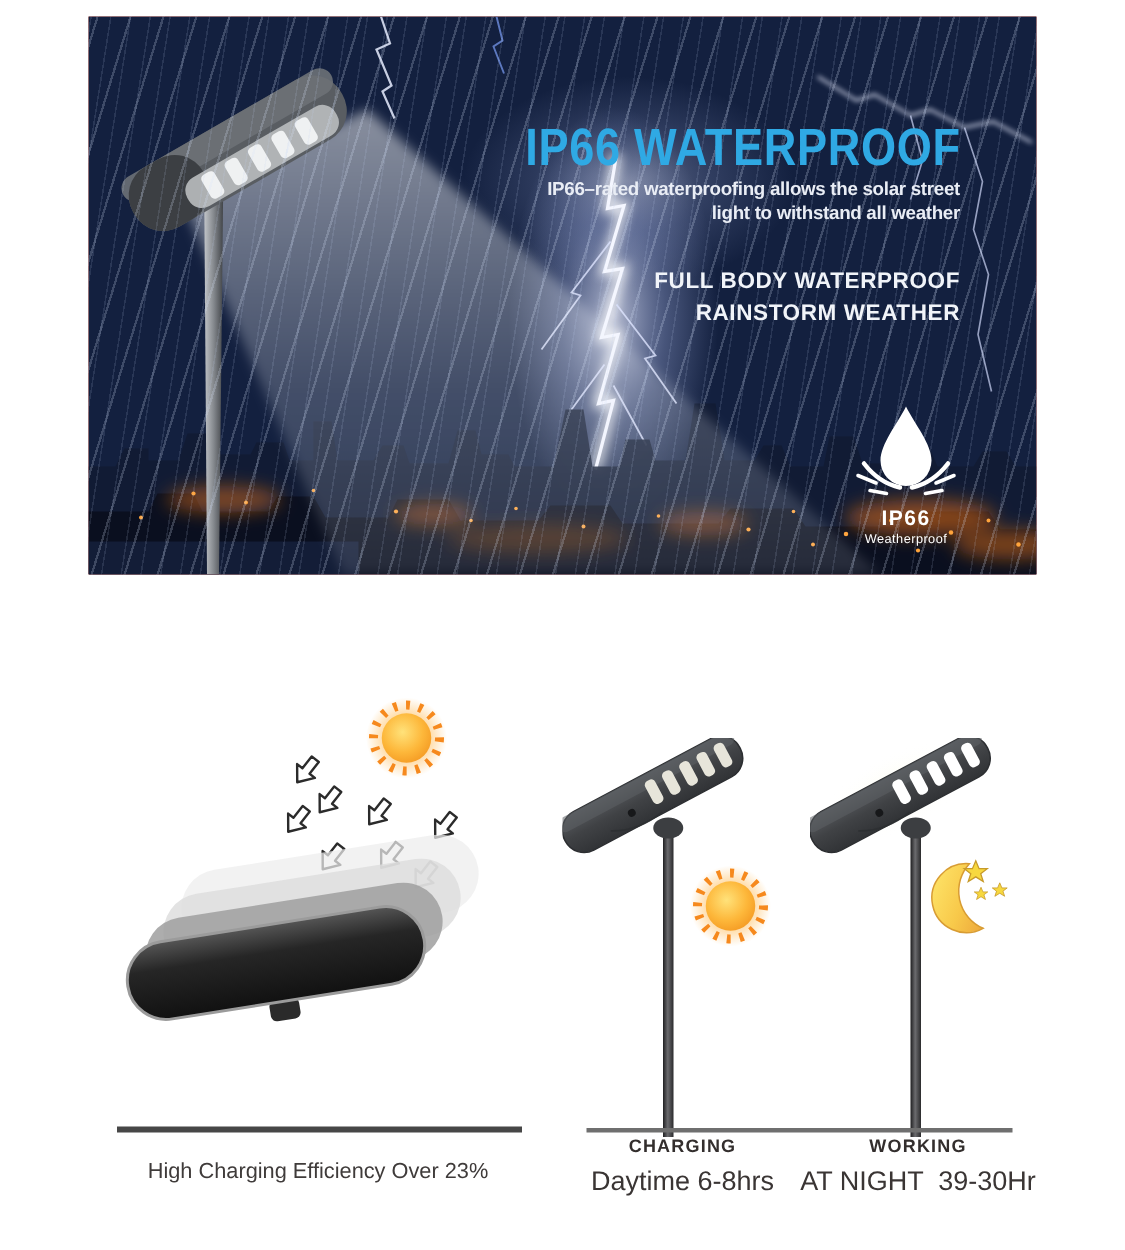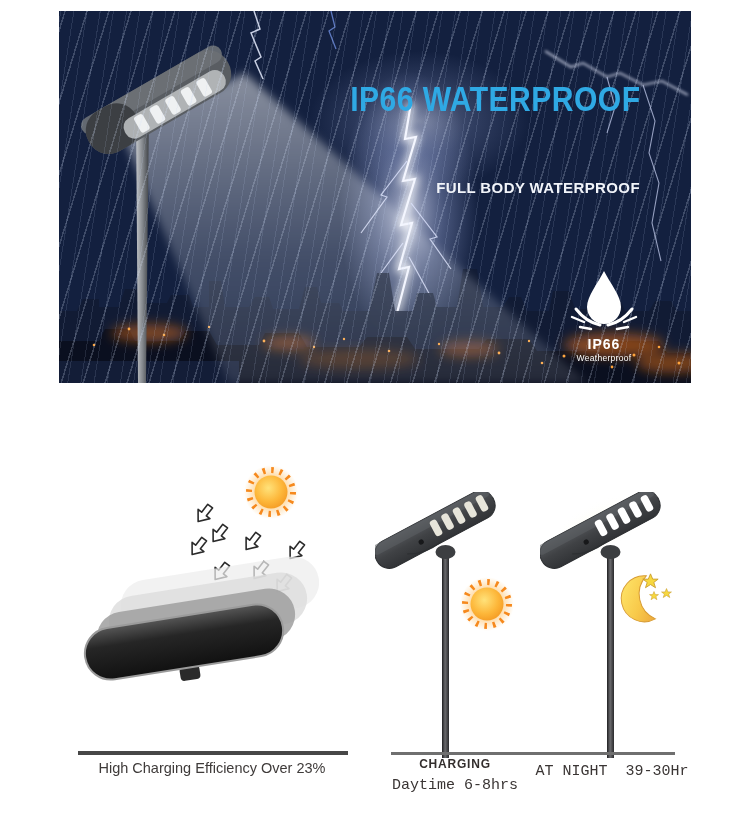--- a/index.html
+++ b/index.html
@@ -38,25 +38,25 @@
   .illus-working{left:540px;top:492px;width:170px;height:266px;}
 
   .divider{position:absolute;background:#4a4a4a;}
   .divider-left{left:78px;top:751px;width:270px;height:4px;background:#474747;}
   .divider-right{left:391px;top:752px;width:284px;height:3px;background:#6f6f6f;}
 
   .cap{position:absolute;text-align:center;color:#2f2a28;}
   .cap .t{font-weight:bold;}
   .cap-left{left:62px;top:757px;width:300px;}
   .cap-left .t{font-size:15.5px;letter-spacing:.2px;color:#2b2624;}
-  .cap-left .s{font-size:14.5px;color:#3f3b3a;margin-top:3px;}
+  .cap-left .s{font-size:14.5px;color:#3f3b3a;margin-top:16px;}
   .cap-mid{left:375px;top:757px;width:160px;}
   .cap-right{left:532px;top:757px;width:160px;}
   .cap-mid .t,.cap-right .t{font-size:12px;letter-spacing:.8px;color:#332e2d;}
-  .cap-mid .s,.cap-right .s{font-size:15px;color:#3a3534;margin-top:6px;white-space:pre-wrap;font-family:Liberation Mono, monospace;}
+  .cap-mid .s,.cap-right .s{font-size:18px;color:#3a3534;margin-top:6px;white-space:pre-wrap;}
 </style>
 </head>
 <body>
 
 <svg width="0" height="0" style="position:absolute" aria-hidden="true">
   <defs>
     <linearGradient id="gradPole" x1="0" y1="0" x2="1" y2="0">
       <stop offset="0" stop-color="#1f1f21"></stop>
         <stop offset=".45" stop-color="#6b6b6e"></stop>
         <stop offset="1" stop-color="#2a2a2c"></stop>
@@ -220,22 +220,27 @@
             <rect x="42" y="0" width="10" height="18" rx="3"></rect>
           </g>
         </g>
       </g>
     </svg>
 
     <div class="rain-a"></div>
     <div class="rain-b"></div>
 
     <div class="hero-headline">IP66 WATERPROOF</div>
+    <div class="hero-sub">
+      <div>IP66–rated waterproofing allows the solar street</div>
+      <div>light to withstand all weather</div>
+    </div>
     <div class="hero-feature">
       <div>FULL BODY WATERPROOF</div>
+      <div>RAINSTORM WEATHER</div>
     </div>
 
     <div class="badge">
       <svg width="84" height="62" viewBox="0 0 84 62">
         <path d="M42 2 C36 14 25 27 25 38 a17 17 0 0 0 34 0 C59 27 48 14 42 2 Z" fill="#ffffff"></path>
         <path d="M14 40 q10 13 24 16 M70 40 q-10 13 -24 16" stroke="#ffffff" stroke-width="3" fill="none" stroke-linecap="round"></path>
         <path d="M10 48 l12 5 M74 48 l-12 5 M18 58 l11 2 M66 58 l-11 2" stroke="#ffffff" stroke-width="2.4" stroke-linecap="round"></path>
       </svg>
       <div class="code">IP66</div>
       <div class="lbl">Weatherproof</div>
@@ -283,16 +288,17 @@
   <div class="divider divider-right"></div>
 
   <div class="cap cap-left">
     <div class="s">High Charging Efficiency Over 23%</div>
   </div>
   <div class="cap cap-mid">
     <div class="t">CHARGING</div>
     <div class="s">Daytime 6-8hrs</div>
   </div>
   <div class="cap cap-right">
+    <div class="t">WORKING</div>
     <div class="s">AT NIGHT  39-30Hr</div>
   </div>
 
 </div>
 
 </body></html>

